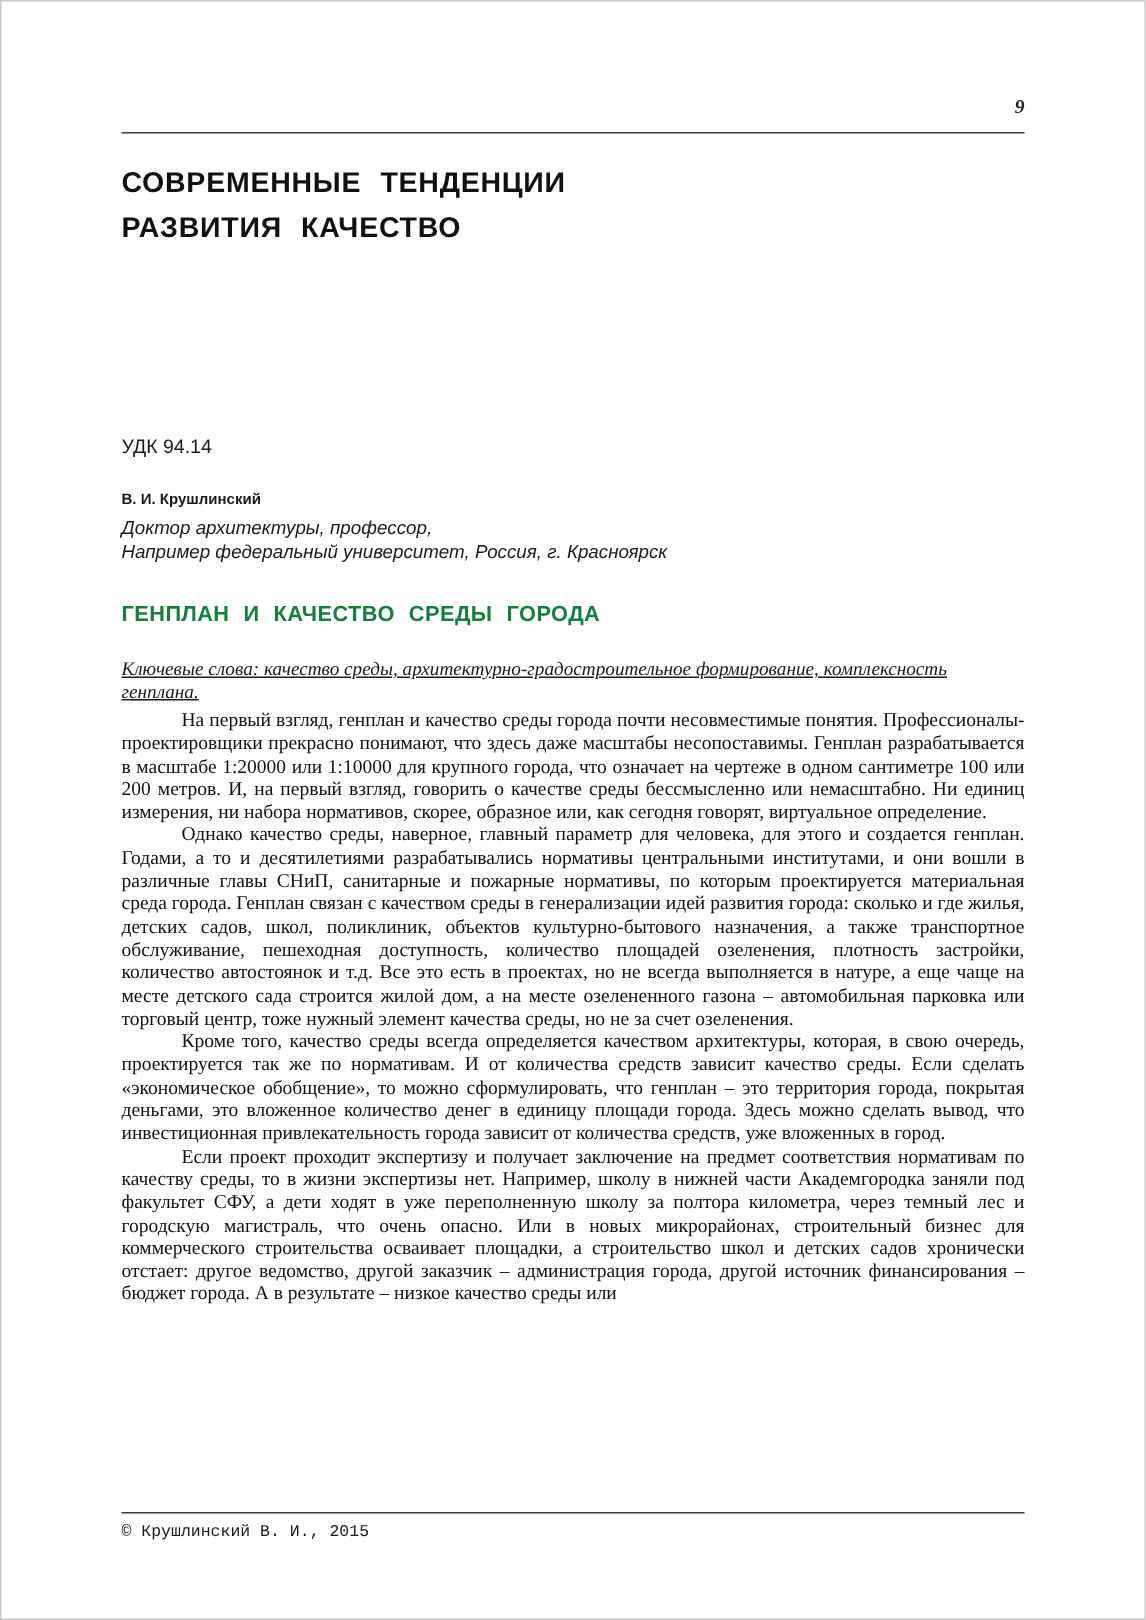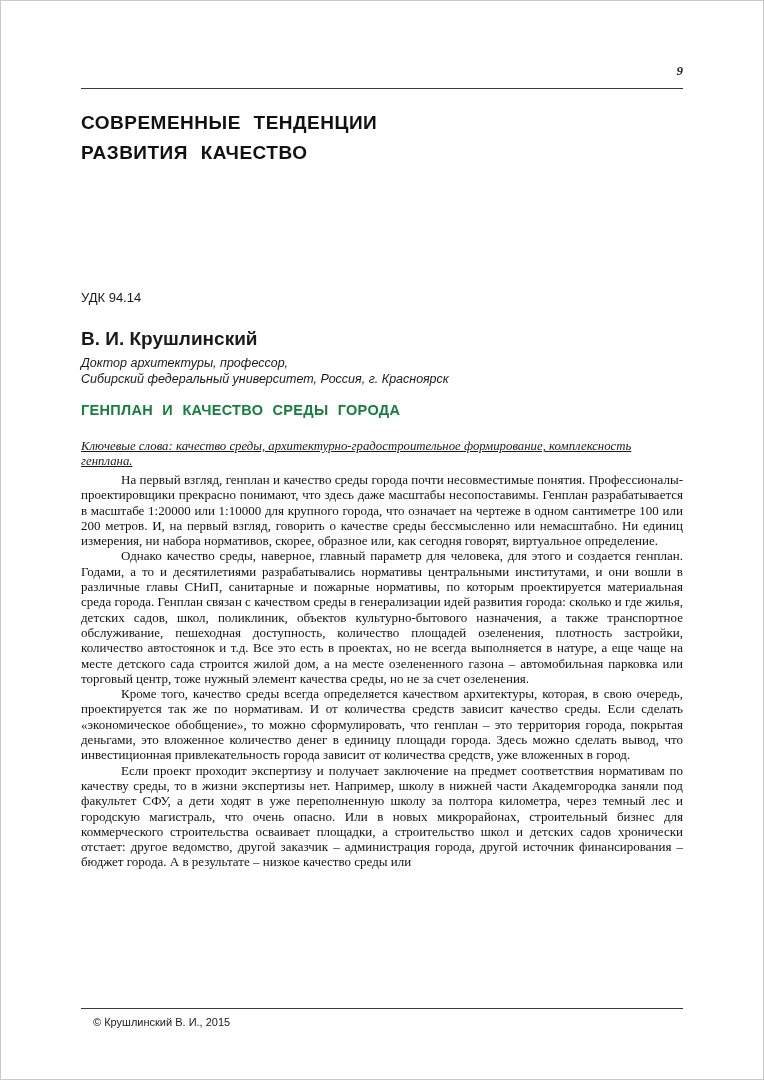--- a/index.html
+++ b/index.html
@@ -59,21 +59,21 @@
   }
   .author-block {
     position: absolute;
     top: 327px;
     left: 80px;
     right: 80px;
     font-family: "Liberation Sans", sans-serif;
   }
   .author-name {
     font-weight: bold;
-    font-size: 19px;
+    font-size: 10px;
     margin: 0 0 5px 0;
   }
   .author-line {
     font-size: 12.5px;
     line-height: 16px;
     margin: 0;
     color: #1a1a1a;
     font-style: italic;
   }
   .article-heading {
@@ -118,22 +118,22 @@
   .footer-rule {
     position: absolute;
     top: 1007px;
     left: 80px;
     right: 80px;
     border-top: 1px solid #3a3a3a;
   }
   .copyright {
     position: absolute;
     top: 1015px;
-    left: 92px;
-    font-family: Liberation Sans, sans-serif;
+    left: 80px;
+    font-family: Liberation Mono, monospace;
     font-size: 11px;
     color: #1a1a1a;
   }
 </style>
 </head>
 <body>
 
 <div class="page">
 
   <div class="page-number">9</div>
@@ -143,21 +143,21 @@
   <div class="paper-title">
     <div>СОВРЕМЕННЫЕ ТЕНДЕНЦИИ</div>
     <div>РАЗВИТИЯ КАЧЕСТВО</div>
   </div>
 
   <div class="udc">УДК 94.14</div>
 
   <div class="author-block">
     <p class="author-name">В. И. Крушлинский</p>
     <p class="author-line">Доктор архитектуры, профессор,</p>
-    <p class="author-line">Сибирский федеральный университет, Россия, г. Красноярск</p>
+    <p class="author-line">Например федеральный университет, Россия, г. Красноярск</p>
   </div>
 
   <div class="article-heading">ГЕНПЛАН И КАЧЕСТВО СРЕДЫ ГОРОДА</div>
 
   <div class="keywords">Ключевые слова: качество среды, архитектурно-градостроительное формирование, комплексность генплана.</div>
 
   <div class="body-text">
     <p>На первый взгляд, генплан и качество среды города почти несовместимые понятия. Профессионалы-проектировщики прекрасно понимают, что здесь даже масштабы несопоставимы. Генплан разрабатывается в масштабе 1:20000 или 1:10000 для крупного города, что означает на чертеже в одном сантиметре 100 или 200 метров. И, на первый взгляд, говорить о качестве среды бессмысленно или немасштабно. Ни единиц измерения, ни набора нормативов, скорее, образное или, как сегодня говорят, виртуальное определение.</p>
     <p>Однако качество среды, наверное, главный параметр для человека, для этого и создается генплан. Годами, а то и десятилетиями разрабатывались нормативы центральными институтами, и они вошли в различные главы СНиП, санитарные и пожарные нормативы, по которым проектируется материальная среда города. Генплан связан с качеством среды в генерализации идей развития города: сколько и где жилья, детских садов, школ, поликлиник, объектов культурно-бытового назначения, а также транспортное обслуживание, пешеходная доступность, количество площадей озеленения, плотность застройки, количество автостоянок и т.д. Все это есть в проектах, но не всегда выполняется в натуре, а еще чаще на месте детского сада строится жилой дом, а на месте озелененного газона – автомобильная парковка или торговый центр, тоже нужный элемент качества среды, но не за счет озеленения.</p>
     <p>Кроме того, качество среды всегда определяется качеством архитектуры, которая, в свою очередь, проектируется так же по нормативам. И от количества средств зависит качество среды. Если сделать «экономическое обобщение», то можно сформулировать, что генплан – это территория города, покрытая деньгами, это вложенное количество денег в единицу площади города. Здесь можно сделать вывод, что инвестиционная привлекательность города зависит от количества средств, уже вложенных в город.</p>

